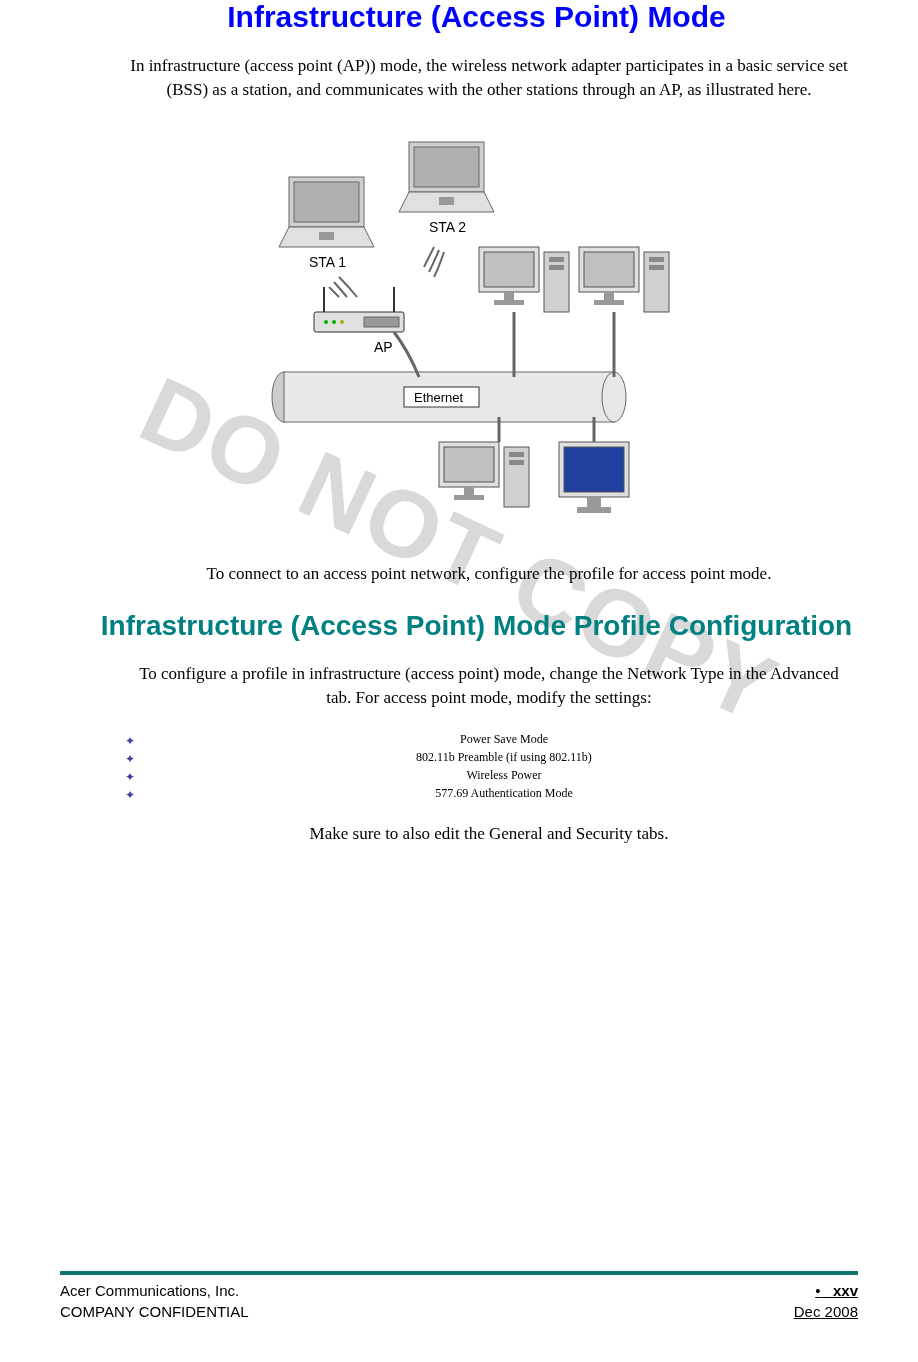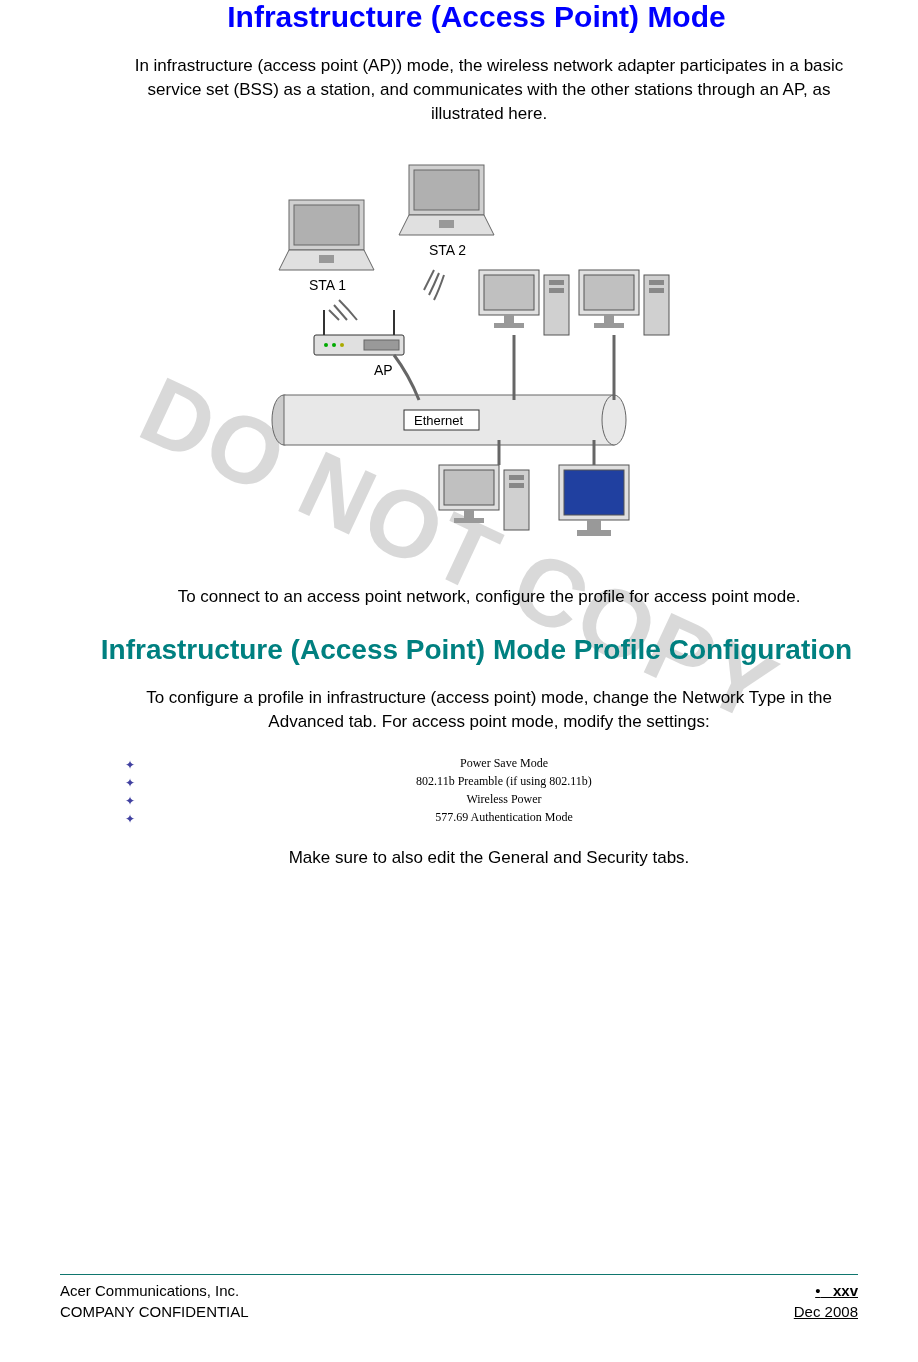--- a/index.html
+++ b/index.html
@@ -34,21 +34,21 @@
       margin-top: 25px;
       margin-bottom: 20px;
       padding-left: 35px;
     }
     p {
       font-size: 17px;
       line-height: 1.4;
       margin-bottom: 20px;
       padding-left: 65px;
       padding-right: 5px;
-      font-family: Liberation Sans, sans-serif;
+      font-family: Liberation Serif, serif;
     }
     .diagram-container {
       display: flex;
       justify-content: center;
       margin: 30px 0 40px 0;
     }
     .diagram {
       width: 440px;
       height: 390px;
       position: relative;
@@ -90,21 +90,21 @@
     .content-wrapper {
       position: relative;
       z-index: 1;
       text-align: center;
     }
     .footer {
       position: absolute;
       bottom: 40px;
       left: 60px;
       right: 60px;
-      border-top: 1px solid #0f766e;
+      border-top: 4px solid #0f766e;
       padding-top: 5px;
       font-family: Arial, Helvetica, sans-serif;
       font-size: 15px;
     }
     .footer-row {
       display: flex;
       justify-content: space-between;
       line-height: 1.4;
     }
     .footer-right {

